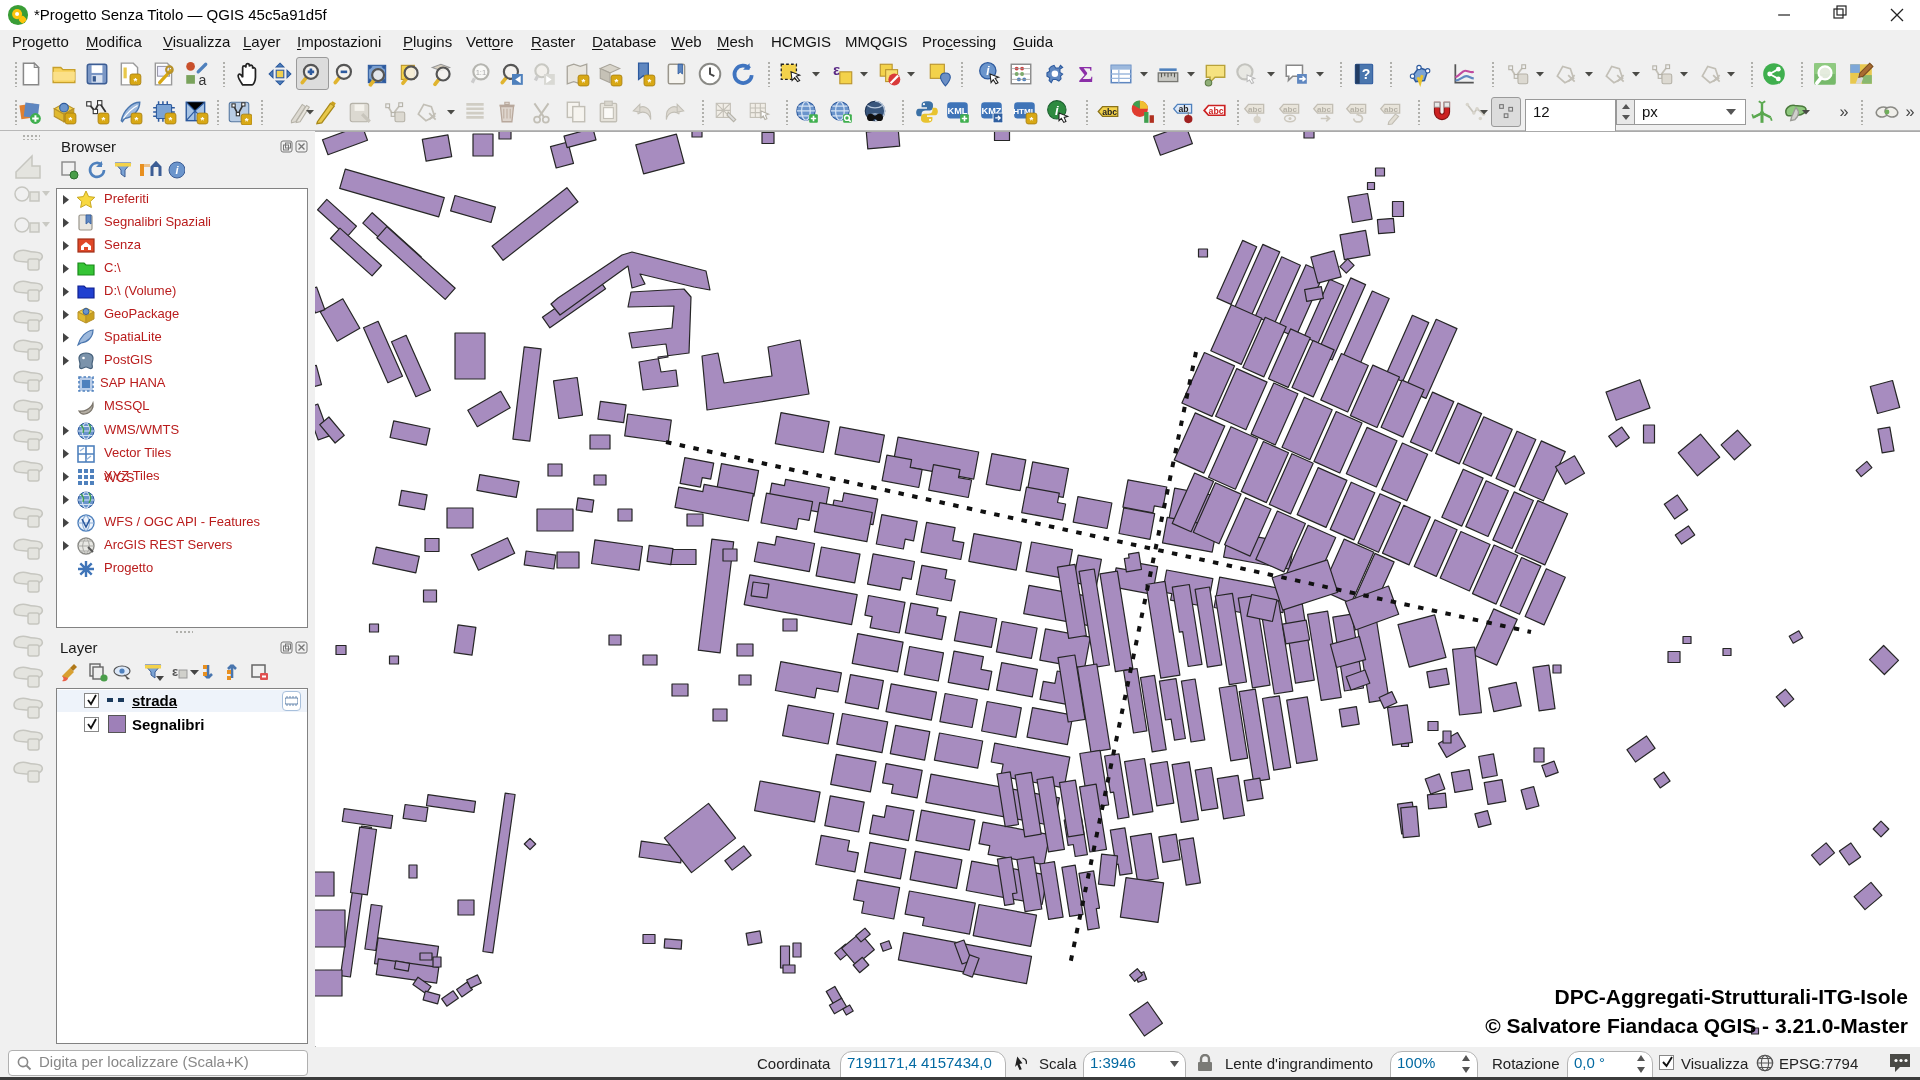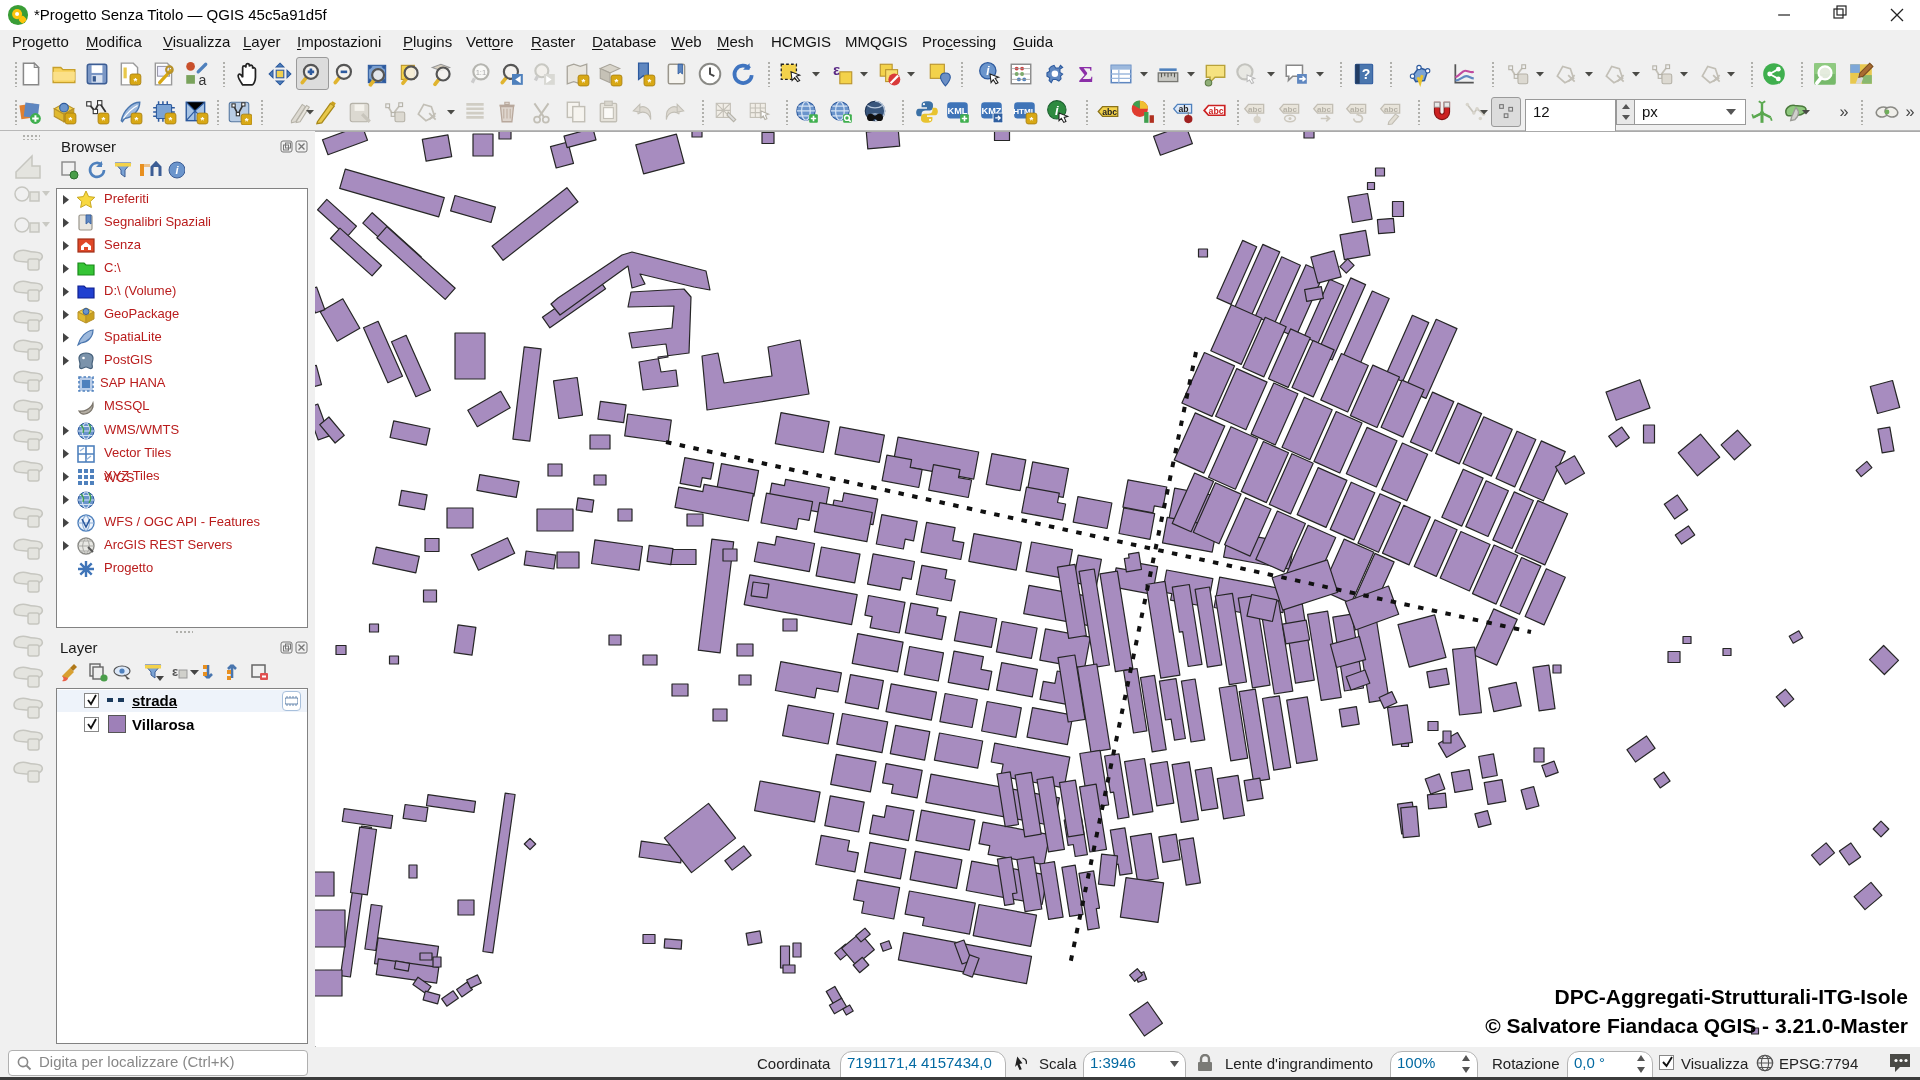--- a/index.html
+++ b/index.html
@@ -874,21 +874,21 @@
     <rect x="11" y="0" width="6" height="4" fill="#1b3a5c"></rect>
   </svg>
 <div class="abs" style="left:132px;top:692px;font-size:15px;font-weight:bold;text-decoration:underline;color:#000">strada</div>
 <div class="abs" style="left:282px;top:691px;width:19px;height:20px;border:1px solid #a8c0dc;border-radius:4px;background:#fff"></div>
 <svg class="abs" style="left:285px;top:696px" width="13" height="10">
     <rect x="0" y="2" width="13" height="6" rx="1" fill="none" stroke="#6a8ab0" stroke-width="1.2"></rect>
     <path d="M2 2V0m3 2V0m3 2V0m3 2V0M2 10V8m3 2V8m3 2V8m3 2V8" stroke="#6a8ab0" stroke-width="1"></path>
   </svg>
 <div class="abs" style="left:84px;top:717px;width:15px;height:15px;background:#fff;border:1px solid #888"></div>
 <div class="abs" style="left:108px;top:715px;width:18px;height:18px;background:#9e80b8;border:1px solid #555"></div>
-<div class="abs" style="left:132px;top:716px;font-size:15px;font-weight:bold;color:#000">Villarosa</div>
+<div class="abs" style="left:132px;top:716px;font-size:15px;font-weight:bold;color:#000">Segnalibri</div>
 <svg class="abs" style="left:86px;top:694px" width="12" height="12">
     <path d="M2 6l3 4 5-9" stroke="#111" stroke-width="1.8" fill="none"></path>
   </svg>
 <svg class="abs" style="left:86px;top:718px" width="12" height="12">
     <path d="M2 6l3 4 5-9" stroke="#111" stroke-width="1.8" fill="none"></path>
   </svg>
 <div class="abs" style="left:315px;top:131px;width:1605px;height:916px;background:#fff;border-top:1px solid #aaa;border-left:1px solid #aaa"></div>
 <svg width="1605" height="914" viewBox="0 0 1605 914" style="position:absolute;left:315px;top:132px;background:#fff">
 <g fill="#a78cbf" stroke="#262626" stroke-width="1.2" stroke-linejoin="round">
 <polygon points="466.0,280.6 514.2,289.6 508.4,320.5 460.3,311.6"></polygon>
@@ -1250,21 +1250,21 @@
       <path d="M351,310 L1216,500"></path>
       <path d="M881,220 L755,833"></path>
     </g>
 <text x="1593" y="872" text-anchor="end" font-family="Liberation Sans,sans-serif" font-size="21" font-weight="bold" fill="#000">DPC-Aggregati-Strutturali-ITG-Isole</text>
 <text x="1593" y="901" text-anchor="end" font-family="Liberation Sans,sans-serif" font-size="21" font-weight="bold" fill="#000">© Salvatore Fiandaca QGIS - 3.21.0-Master</text>
 </svg>
 <div class="sb">
 <div class="box" style="left:8px;top:3px;width:300px;height:26px;border-radius:4px;border-color:#b0b0b0;color:#888"><svg class="abs" style="left:8px;top:5px" width="15" height="15">
         <circle cx="6" cy="6" r="4.6" fill="none" stroke="#888" stroke-width="1.6"></circle>
         <line x1="9.5" y1="9.5" x2="13.5" y2="13.5" stroke="#888" stroke-width="1.8"></line>
-      </svg><span style="margin-left:24px">Digita per localizzare (Ctrl+K)</span></div>
+      </svg><span style="margin-left:24px">Digita per localizzare (Scala+K)</span></div>
 <span class="lbl" style="left:757px">Coordinata</span>
 <div class="box" style="left:840px;width:166px">7191171,4 4157434,0</div>
 <svg class="abs" style="left:1012px;top:8px" width="18" height="18" viewBox="0 0 24 24">
       <path d="M7 2l7 9-4 1 3 7-3 1-3-7-3 3z" fill="#222"></path>
       <path d="M14 4c4 1 6 4 5 8" fill="none" stroke="#222" stroke-width="1.6"></path>
     </svg>
 <span class="lbl" style="left:1039px">Scala</span>
 <div class="box" style="left:1083px;width:103px">1:3946<svg class="abs" style="right:6px;top:9px" width="9" height="6">
         <path d="M0 0h9l-4.5 6z" fill="#555"></path>
       </svg></div>

